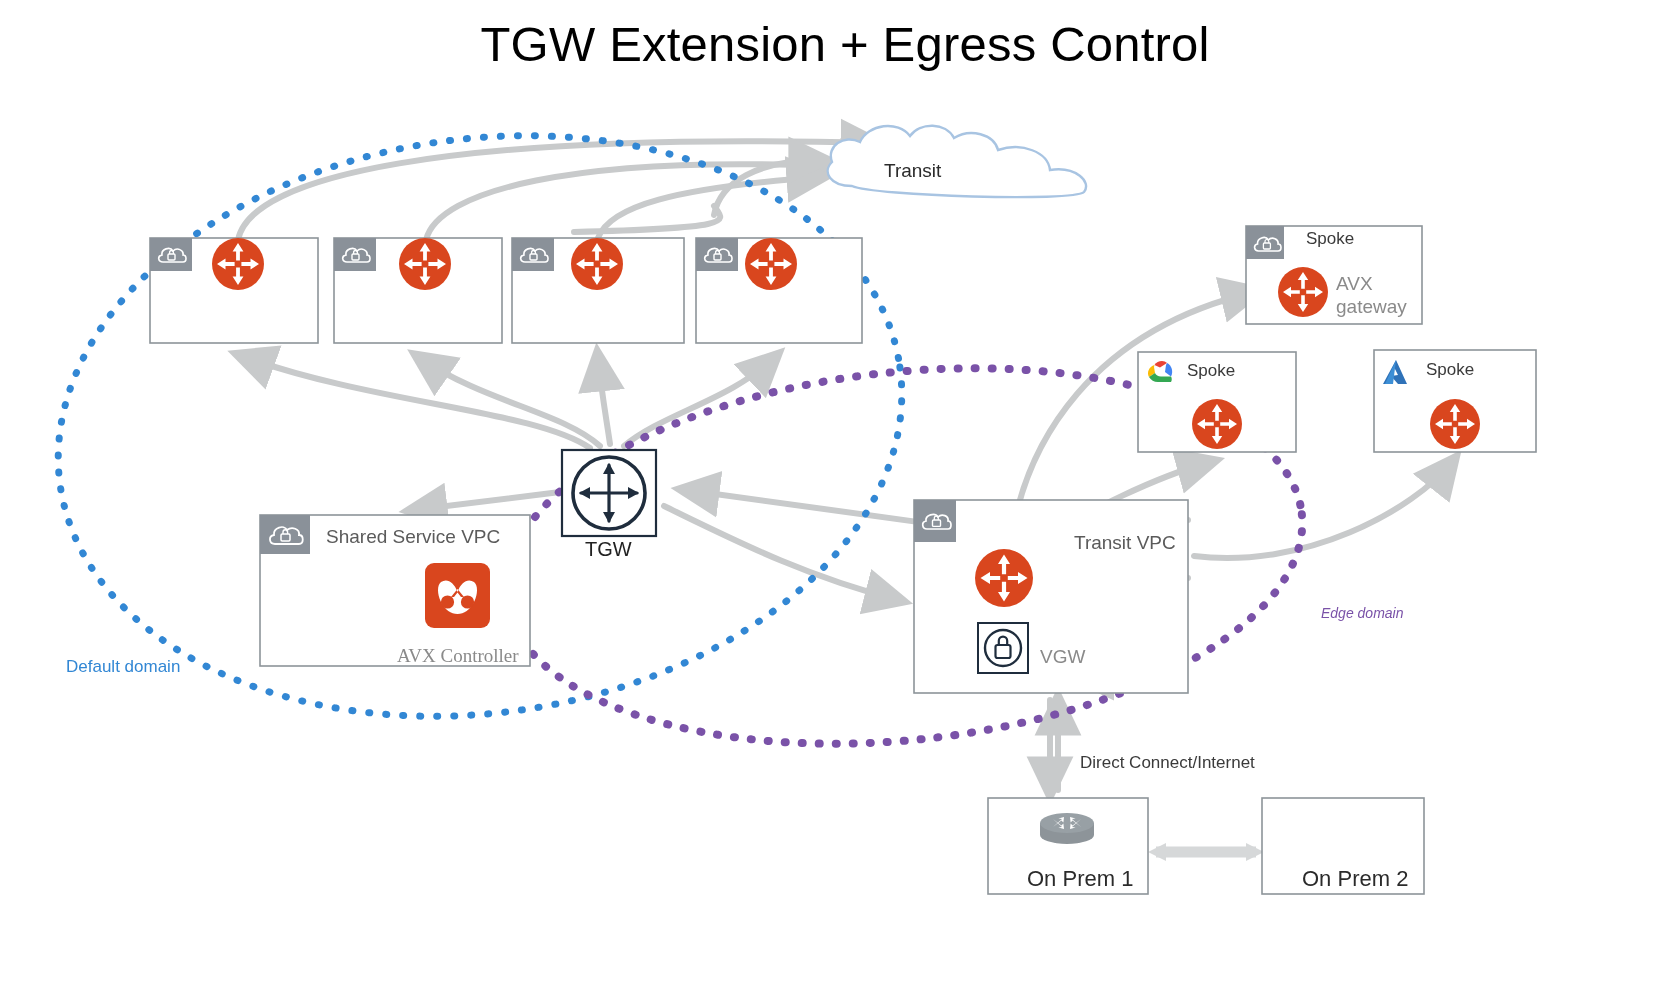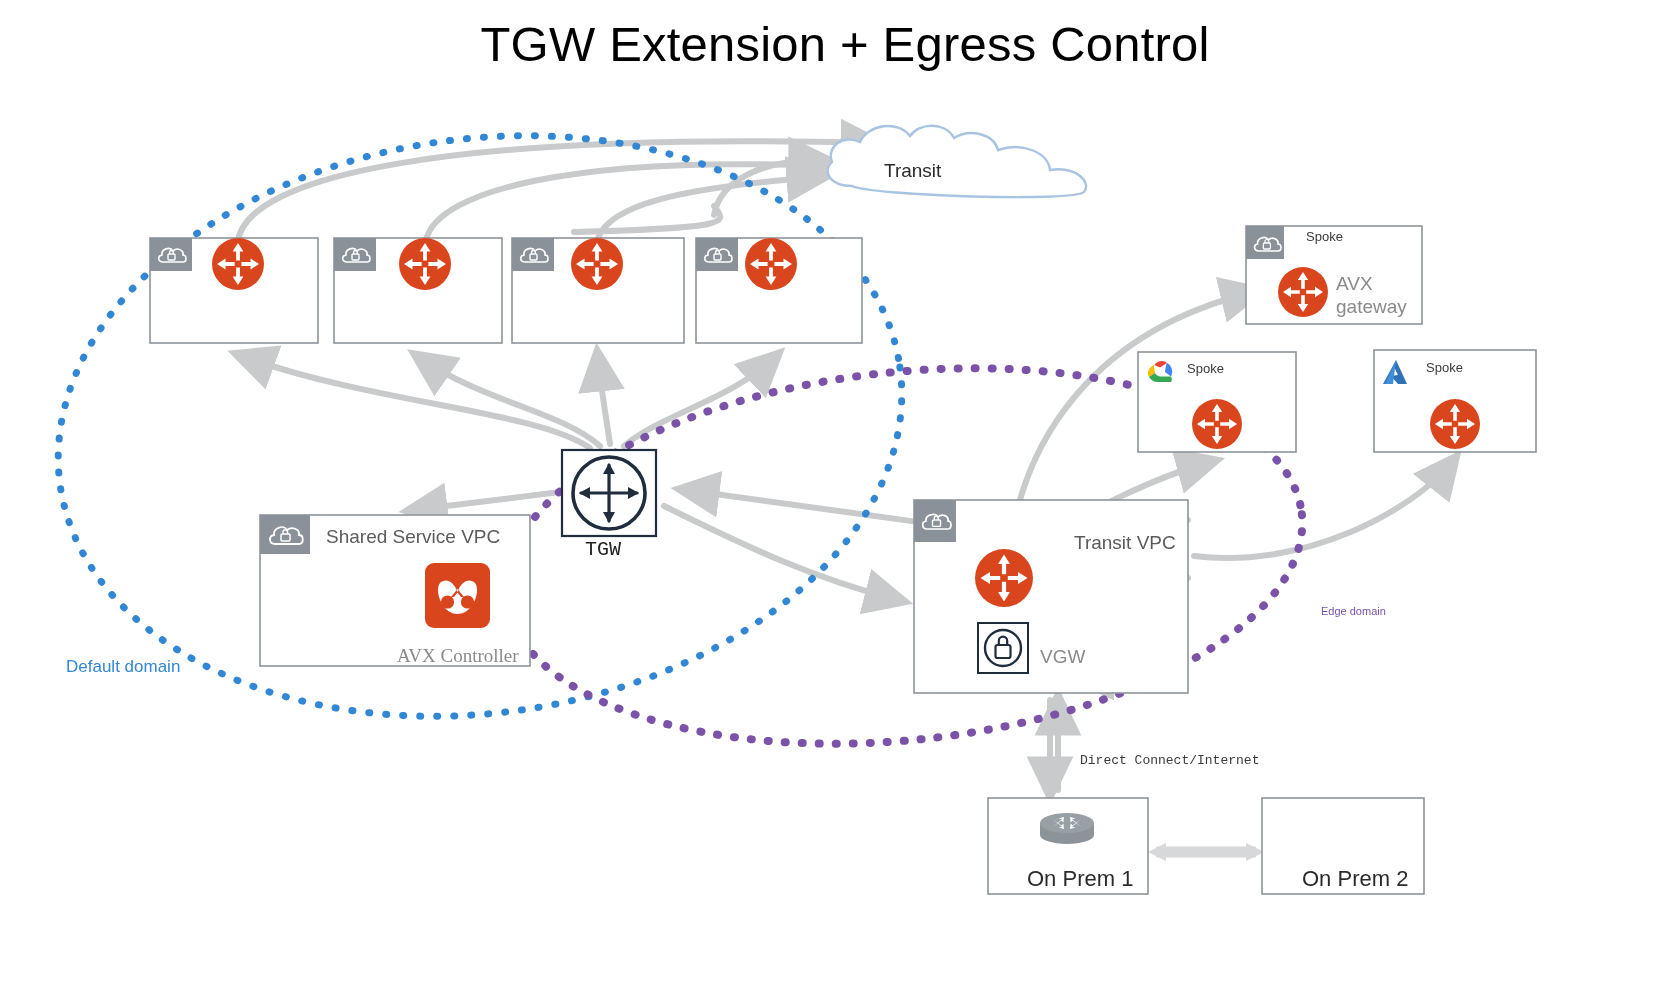--- a/index.html
+++ b/index.html
@@ -12,24 +12,24 @@
   #nodes{z-index:2;}
   .lbl{position:absolute;z-index:3;white-space:nowrap;}
 
   .title{
     position:absolute;left:0;top:16px;width:1662px;text-align:center;
     font-size:49px;font-weight:400;color:#000;letter-spacing:.2px;z-index:4;
   }
 
   .vpc-title{font-size:19px;color:#5b5b5b;}
   .sub-gray{font-size:19px;color:#8a8a8a;line-height:23px;}
-  .node-cap{font-size:19px;color:#222;font-family:Liberation Mono, monospace;}
+  .node-cap{font-size:19px;color:#222;}
   .dom-blue{font-size:17px;color:#3287d4;}
-  .dom-purple{font-size:11px;color:#7a52a8;}
-  .plain{font-size:13px;color:#3a3a3a;}
+  .dom-purple{font-size:14px;color:#7a52a8;font-style:italic;}
+  .plain{font-size:17px;color:#3a3a3a;}
   .internet-t{font-size:19px;color:#2b2b2b;}
   .onprem-t{font-size:22px;color:#2b2b2b;}
 </style>
 </head>
 <body>
 
 <div id="stage">
 
   <div class="title">TGW Extension + Egress Control</div>
 
@@ -339,18 +339,18 @@
   <div class="lbl sub-gray" style="left:1322px;top:272px;">AVX</div>
   <div class="lbl sub-gray" style="left:1322px;top:295px;">gateway</div>
 
   <div class="lbl plain" style="left:1173px;top:361px;">Spoke</div>
 
   <div class="lbl plain" style="left:1412px;top:360px;">Spoke</div>
 
   <div class="lbl dom-blue" style="left:52px;top:657px;">Default domain</div>
   <div class="lbl dom-purple" style="left:1307px;top:605px;">Edge domain</div>
 
-  <div class="lbl plain" style="left:1066px;top:753px;font-family:Liberation Mono, monospace;">Direct Connect/Internet</div>
+  <div class="lbl plain" style="left:1066px;top:753px;">Direct Connect/Internet</div>
 
   <div class="lbl onprem-t" style="left:1013px;top:866px;">On Prem 1</div>
   <div class="lbl onprem-t" style="left:1288px;top:866px;">On Prem 2</div>
 
 </div>
 
 </body></html>

